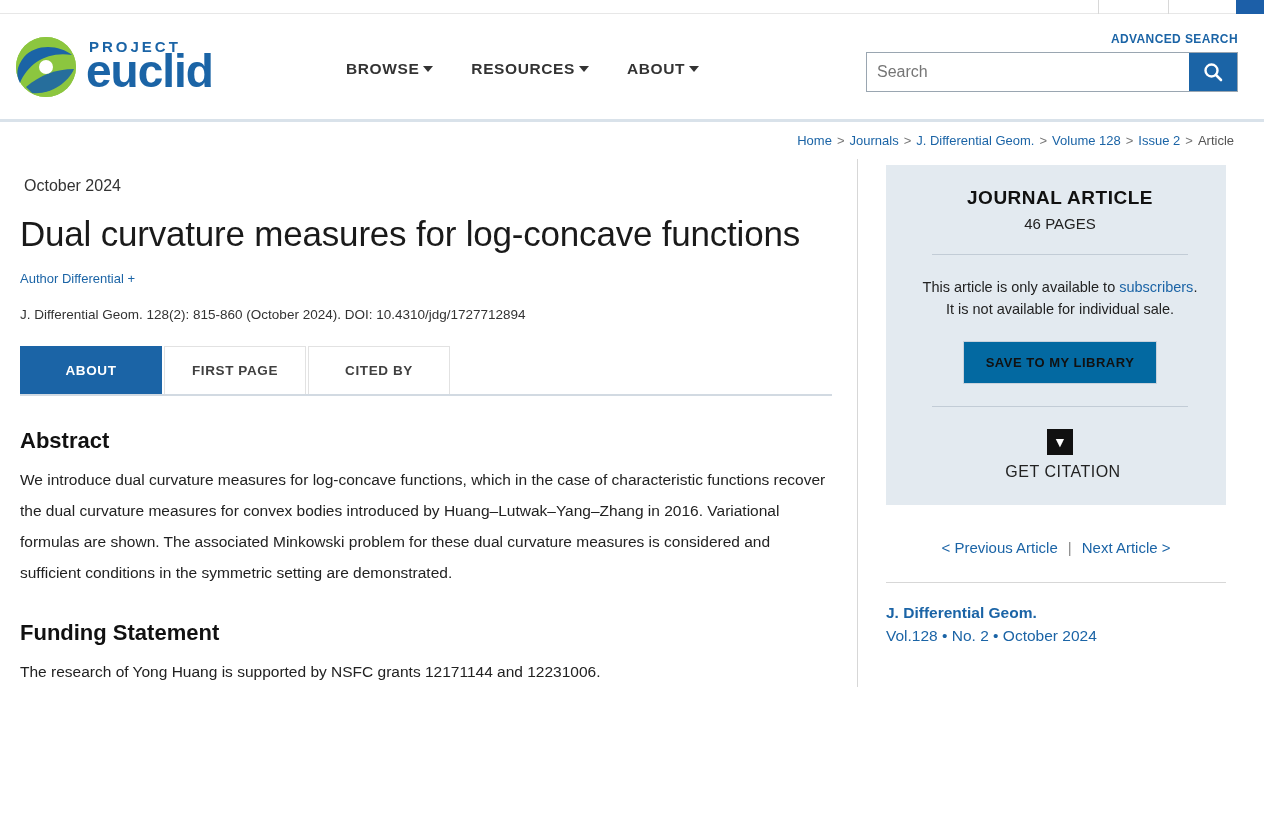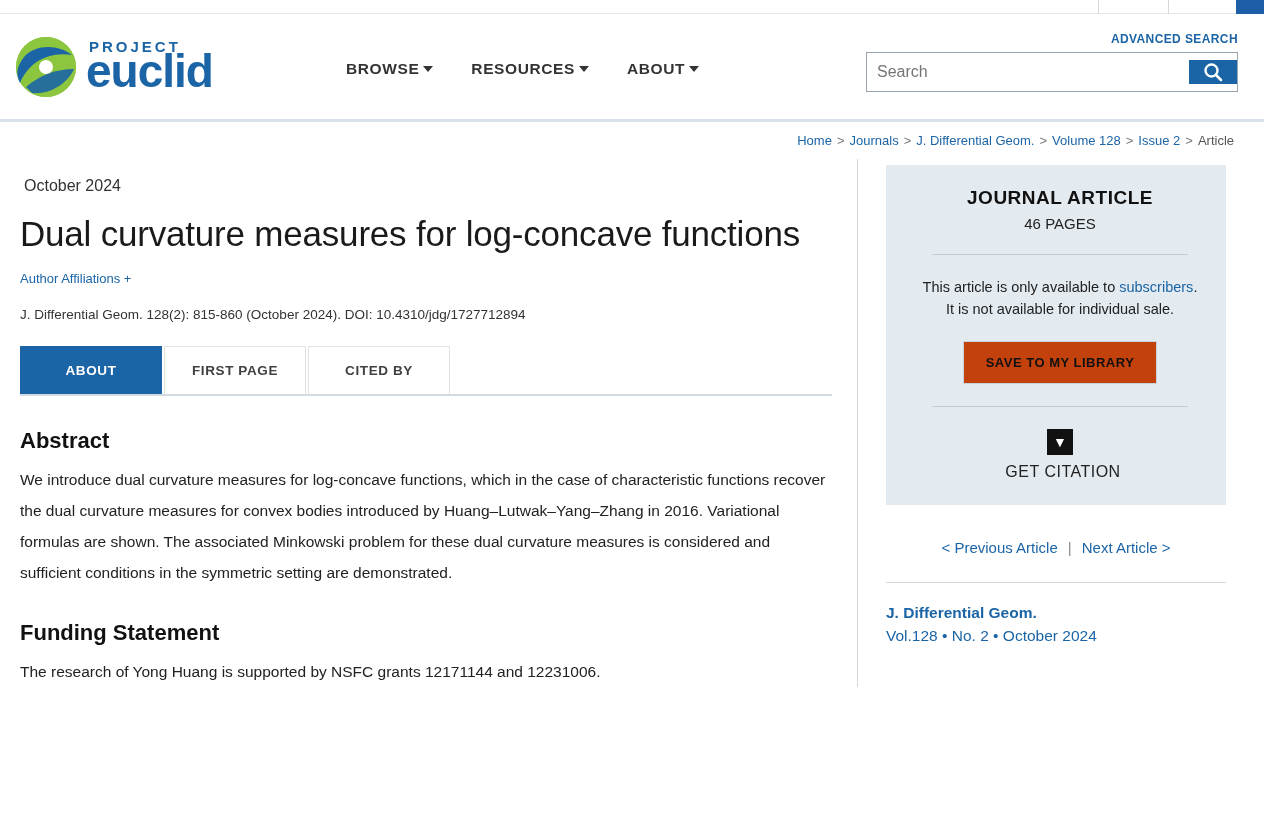--- a/index.html
+++ b/index.html
@@ -118,21 +118,20 @@
     color: #1b64a6;
     letter-spacing: .4px;
     margin-bottom: 6px;
     cursor: pointer;
   }
   .search-box {
     display: flex;
     height: 40px;
     border: 1px solid #9aa6b1;
     background: #fff;
-    align-items: center;
   }
   .search-box input {
     flex: 1;
     border: none;
     outline: none;
     font-size: 16px;
     padding: 0 10px;
     color: #444;
     font-family: "Liberation Sans", sans-serif;
   }
@@ -282,21 +281,21 @@
     line-height: 1.5;
     color: #222;
   }
   .panel .availability a {
     color: #1b64a6;
     text-decoration: none;
     cursor: pointer;
   }
   .save-btn {
     display: inline-block;
-    background: #c2410c;
+    background: #0369a1;
     border: 1px solid #c8d2dc;
     font-size: 13px;
     font-weight: bold;
     letter-spacing: .5px;
     padding: 13px 22px;
     margin-top: 20px;
     cursor: pointer;
     color: #111;
   }
   .cite-wrap {
@@ -409,21 +408,21 @@
     <a>Home</a><span class="sep">&gt;</span><a>Journals</a><span class="sep">&gt;</span><a>J. Differential Geom.</a><span class="sep">&gt;</span><a>Volume 128</a><span class="sep">&gt;</span><a>Issue 2</a><span class="sep">&gt;</span><span class="current">Article</span>
   </div>
 
   <div class="content">
 
     <div class="left">
       <div class="pubdate">October 2024</div>
       <h1 class="title">Dual curvature measures for log-concave functions</h1>
 
 
-      <div class="affil">Author Affiliations +</div>
+      <div class="affil">Author Differential +</div>
 
       <div class="citation-line">J. Differential Geom. 128(2): 815-860 (October 2024). DOI: 10.4310/jdg/1727712894</div>
 
       <div class="tabs">
         <div class="tab active">ABOUT</div>
         <div class="tab">FIRST PAGE</div>
         <div class="tab">CITED BY</div>
       </div>
 
       <h2 class="section">Abstract</h2>

